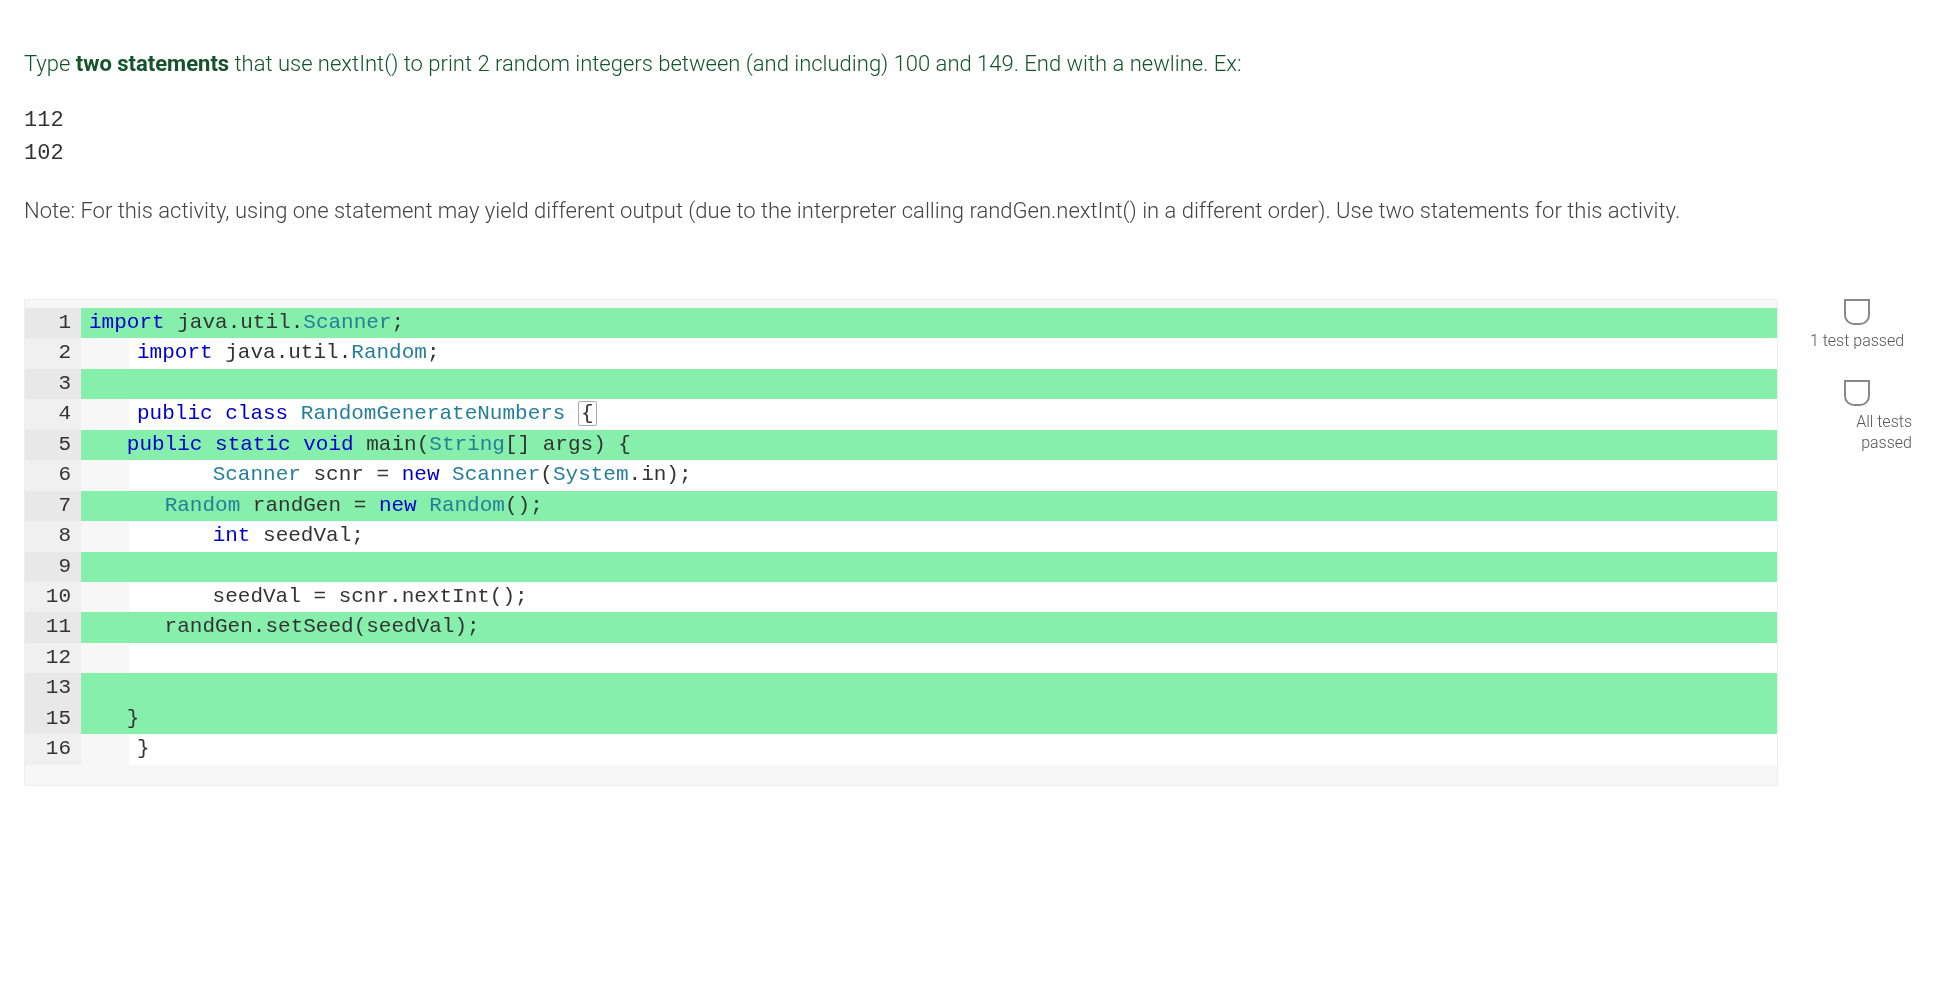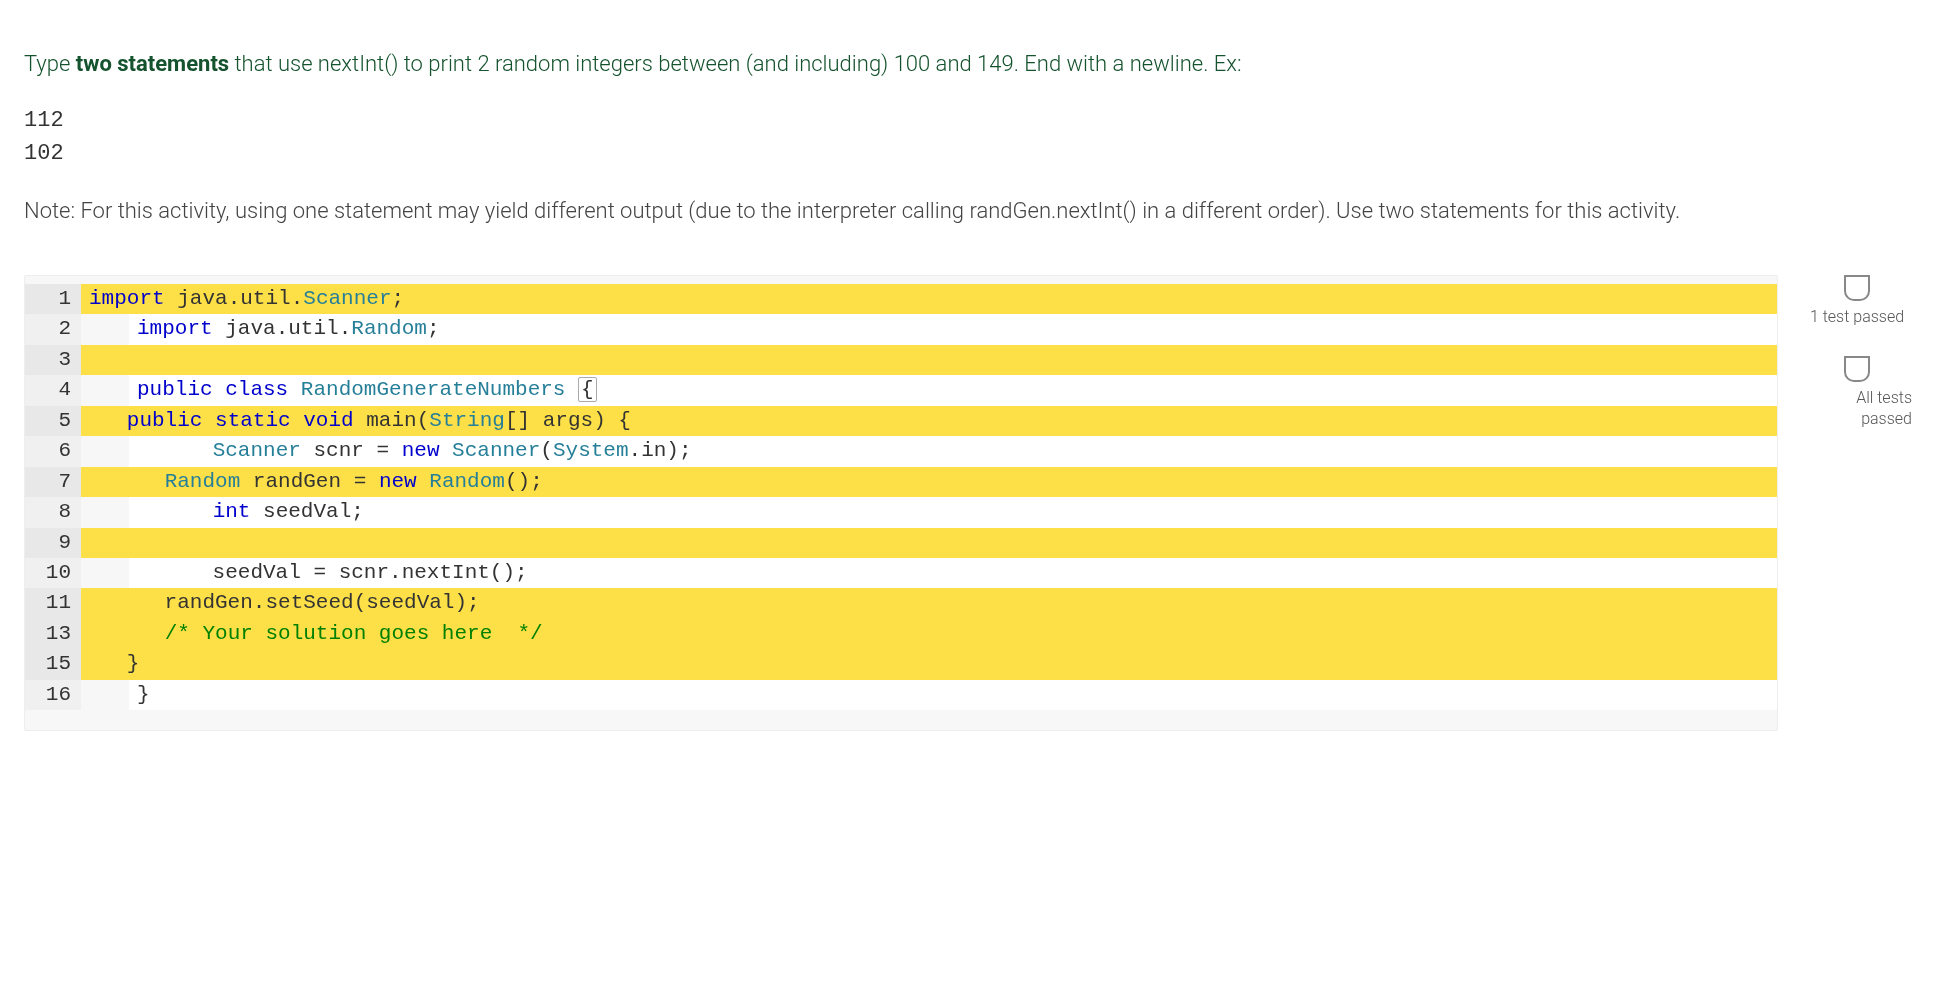--- a/index.html
+++ b/index.html
@@ -24,21 +24,21 @@
   line-height: 1.5;
   color: #333;
   margin-bottom: 24px;
   white-space: pre;
 }
 .note {
   font-size: 22px;
   line-height: 1.5;
   color: #444;
   font-weight: 300;
-  margin-bottom: 48px;
+  margin-bottom: 72px;
 }
 .work-area {
   display: flex;
   align-items: flex-start;
   gap: 24px;
 }
 .editor-panel {
   flex: 1;
   background: #f7f7f7;
   border: 1px solid #eee;
@@ -58,21 +58,21 @@
   padding-right: 10px;
   color: #333;
   user-select: none;
   background: #e8e8e8;
 }
 .gutter.light { background: #f0f0f0; }
 .code-cell {
   flex: 1;
   padding-left: 8px;
   white-space: pre;
-  background: #fde047;
+  background: #86efac;
 }
 .code-cell.light { background: #ffffff; margin-left: 48px; }
 .k { color: #0000cc; }
 .t { color: #267f99; }
 .c { color: #008000; }
 .p { color: #333; }
 .bracket-highlight {
   display:inline-block;
   border:1px solid #aaa;
   padding:0 2px;
@@ -153,22 +153,26 @@
       </div>
       <div class="code-row">
         <div class="gutter light">10</div>
         <div class="code-cell light"><span class="p">      seedVal = scnr.nextInt();</span></div>
       </div>
       <div class="code-row">
         <div class="gutter">11</div>
         <div class="code-cell"><span class="p">      randGen.setSeed(seedVal);</span></div>
       </div>
       <div class="code-row">
+        <div class="gutter light">12</div>
+        <div class="code-cell light">&nbsp;</div>
+      </div>
+      <div class="code-row">
         <div class="gutter">13</div>
-        <div class="code-cell"><span class="p">      </span><span class="c">/* Your solution goes here  */</span></div>
+        <div class="code-cell"><span class="p">      </span></div>
       </div>
       <div class="code-row">
         <div class="gutter">15</div>
         <div class="code-cell"><span class="p">   }</span></div>
       </div>
       <div class="code-row">
         <div class="gutter light">16</div>
         <div class="code-cell light"><span class="p">}</span></div>
       </div>
     </div>

